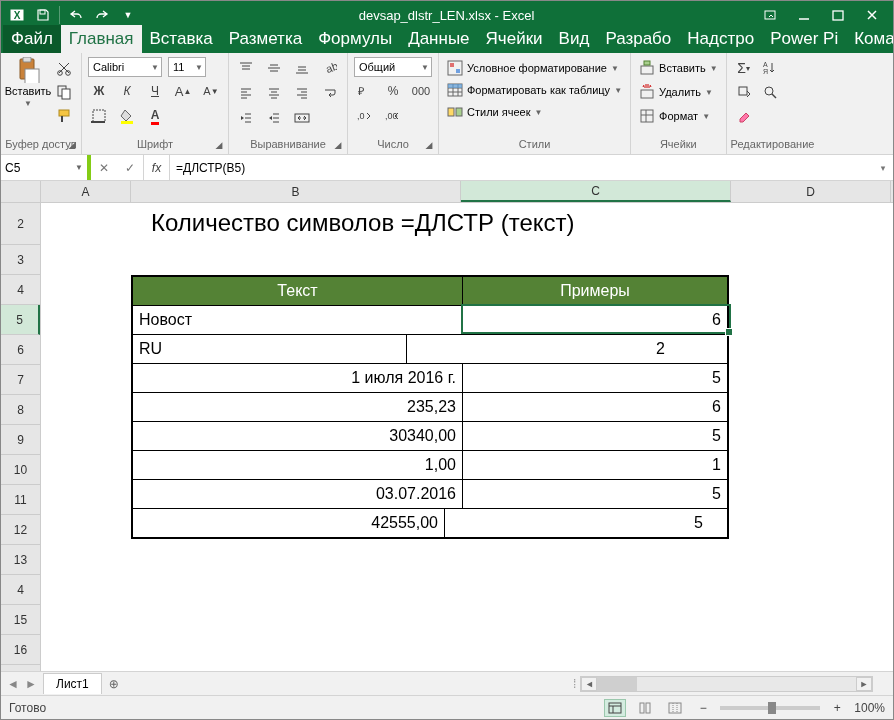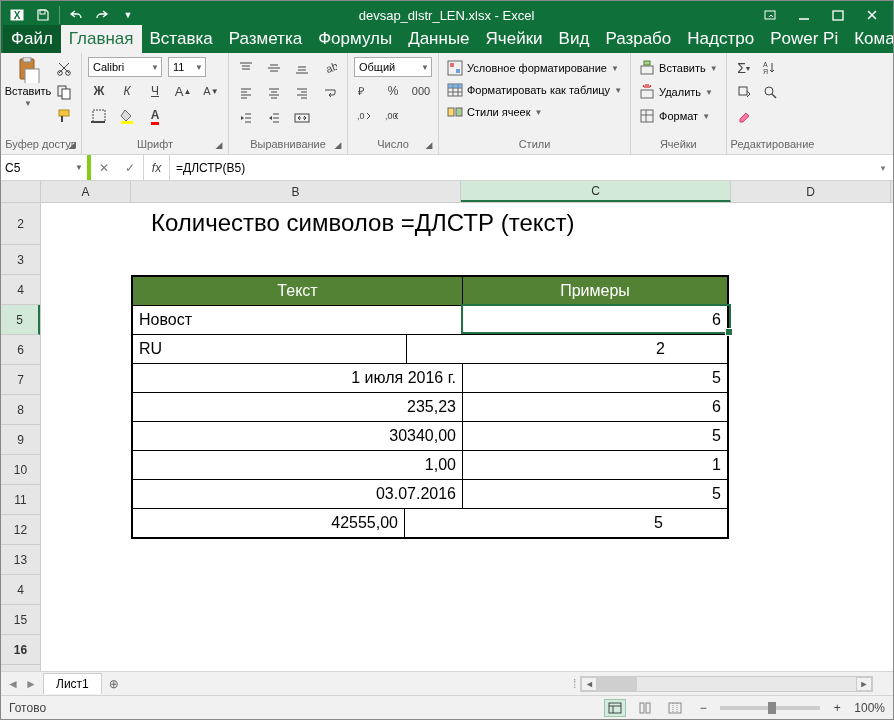--- a/index.html
+++ b/index.html
@@ -548,21 +548,21 @@
           <div class="rowhdr" style="height: 30px;">6</div>
           <div class="rowhdr" style="height: 30px;">7</div>
           <div class="rowhdr" style="height: 30px;">8</div>
           <div class="rowhdr" style="height: 30px;">9</div>
           <div class="rowhdr" style="height: 30px;">10</div>
           <div class="rowhdr" style="height: 30px;">11</div>
           <div class="rowhdr" style="height: 30px;">12</div>
           <div class="rowhdr" style="height: 30px;">13</div>
           <div class="rowhdr" style="height: 30px;">4</div>
           <div class="rowhdr" style="height: 30px;">15</div>
-          <div class="rowhdr" style="height: 30px; font-weight: bold;">16</div>
+          <div class="rowhdr" style="height: 30px;">16</div>
         </div>
       <div class="sheet">
         <div class="sheet-title" style="left:110px;top:6px;">Количество символов =ДЛСТР (текст)</div>
         <div class="tbl" style="left:90px;top:72px;width:598px;">
           <div class="tbl-row tbl-header">
             <div class="tbl-cell" style="width:330px;">Текст</div>
             <div class="tbl-cell" style="width:264px;">Примеры</div>
           </div>
           <div id="tbody">
               <div class="tbl-row">
@@ -587,21 +587,21 @@
               </div>
               <div class="tbl-row">
                 <div class="tbl-cell" style="width: 330px; justify-content: flex-end;">1,00</div>
                 <div class="tbl-cell" style="width: 264px; justify-content: flex-end;">1</div>
               </div>
               <div class="tbl-row">
                 <div class="tbl-cell" style="width: 330px; justify-content: flex-end;">03.07.2016</div>
                 <div class="tbl-cell" style="width: 264px; justify-content: flex-end;">5</div>
               </div>
               <div class="tbl-row">
-                <div class="tbl-cell" style="width: 272px; justify-content: flex-end;">42555,00</div>
+                <div class="tbl-cell" style="width: 312px; justify-content: flex-end;">42555,00</div>
                 <div class="tbl-cell" style="width: 264px; justify-content: flex-end;">5</div>
               </div>
             </div>
         </div>
         <div class="active-cell" style="left:420px;top:101px;width:270px;height:30px;"></div>
       </div>
     </div>
   </div>
 </div>
 

